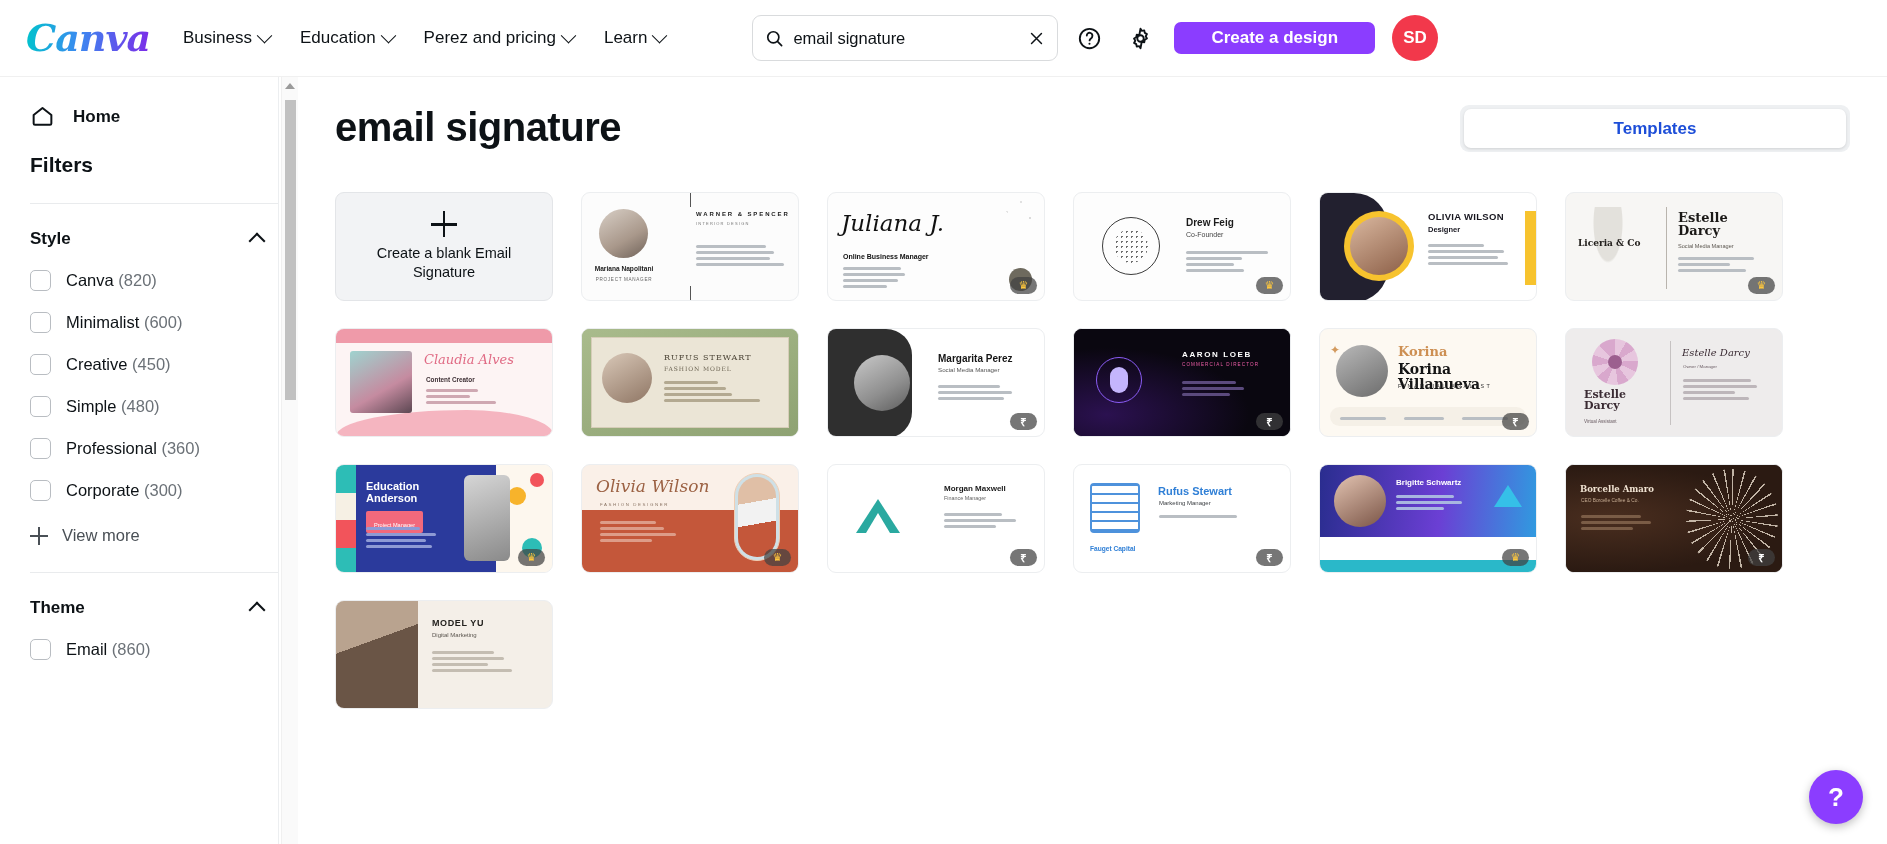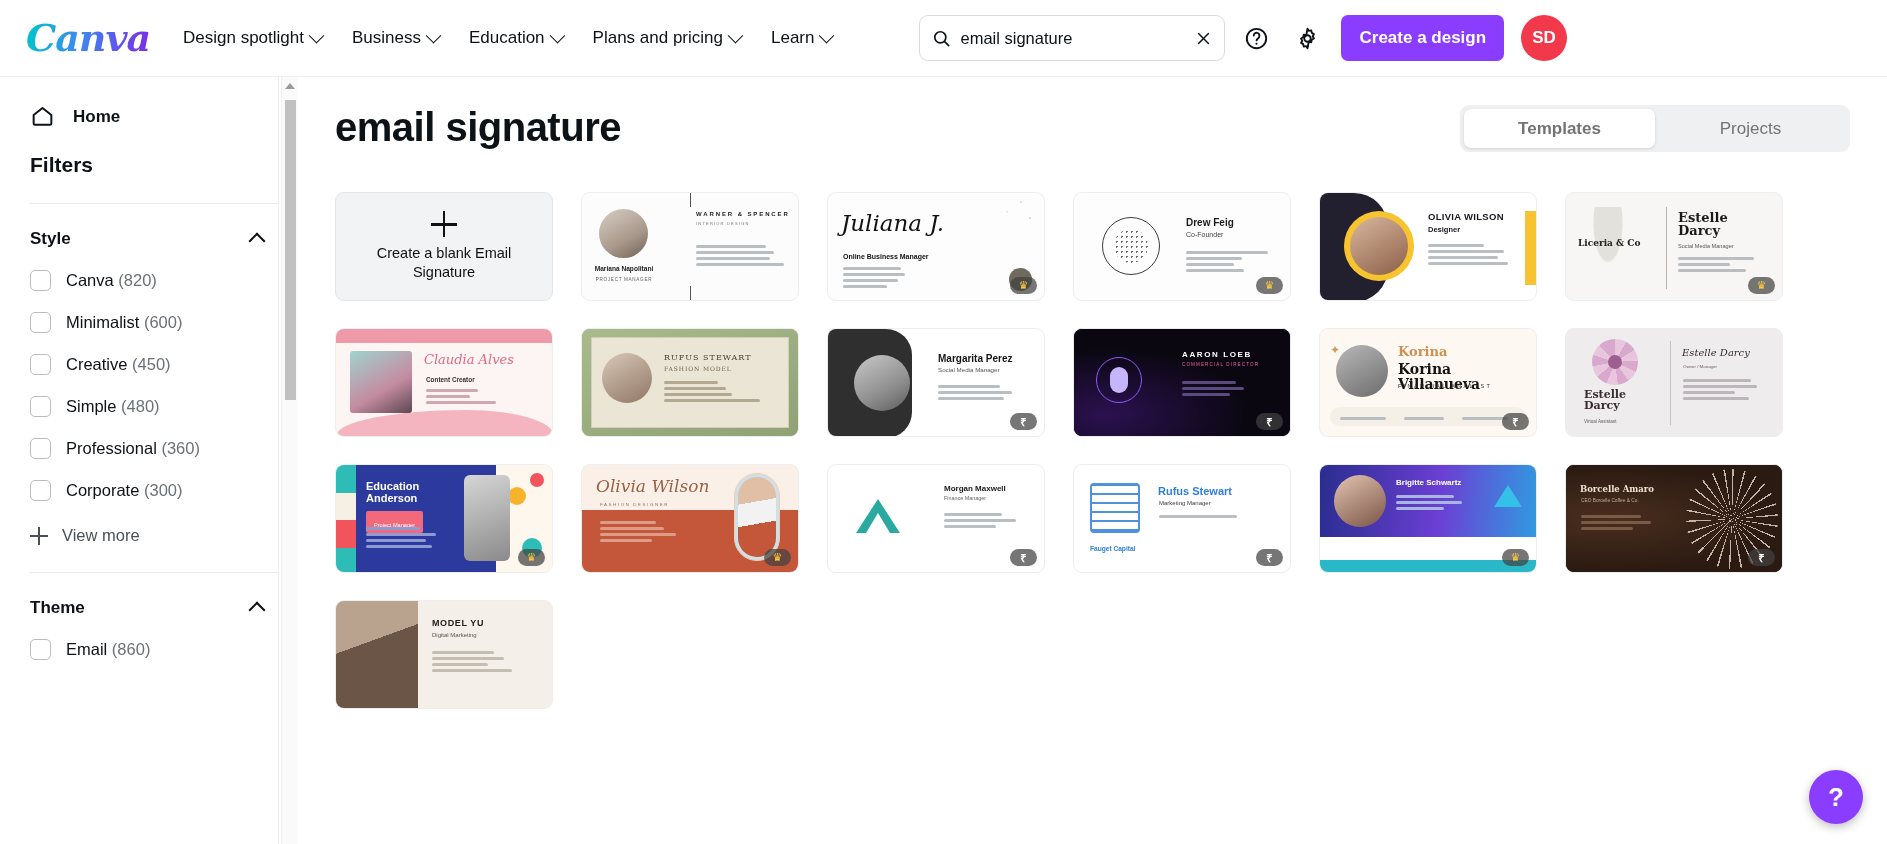--- a/index.html
+++ b/index.html
@@ -60,21 +60,21 @@
   .ico-clear { width: 17px; height: 17px; flex: none; cursor: pointer; }
 
   .hdr-icon {
     width: 40px; height: 40px; margin-left: 11px;
     display: flex; align-items: center; justify-content: center;
     border-radius: 50%; cursor: pointer; flex: none;
   }
   .hdr-icon:first-of-type { margin-left: 14px; }
 
   .btn-create {
-    margin-left: 14px; height: 46px; padding: 0 18px;
+    margin-left: 14px; height: 32px; padding: 0 37px;
     background: #8b3dff; color: #fff; border: none; border-radius: 7px;
     font-size: 17px; font-weight: 700; cursor: pointer; white-space: nowrap;
     font-family: "Liberation Sans", sans-serif;
   }
   .avatar {
     margin-left: 17px; width: 46px; height: 46px; border-radius: 50%;
     background: #f2384b; color: #fff; font-size: 17px; font-weight: 700;
     display: flex; align-items: center; justify-content: center;
     cursor: pointer; flex: none;
   }
@@ -154,21 +154,21 @@
   .page-sub {
     font-size: 17px; color: #52575c; margin: 6px 0 0 38px;
   }
   .tabs {
     position: absolute; top: 28px; right: 37px;
     display: flex; background: #eef0f2; border-radius: 9px; padding: 4px;
     width: 390px; height: 47px;
   }
   .tab {
     flex: 1; display: flex; align-items: center; justify-content: center;
-    font-size: 17px; border-radius: 7px; cursor: pointer; color: #737373;
+    font-size: 17px; border-radius: 7px; cursor: pointer; color: #1d4ed8;
   }
   .tab.active { background: #fff; font-weight: 700; box-shadow: 0 1px 3px rgba(0,0,0,.13); }
 
   
   .grid {
     position: absolute; top: 115px; left: 37px;
     width: 1524px; display: flex; flex-wrap: wrap; gap: 27px 28px;
   }
   .card {
     width: 218px; height: 109px; border-radius: 9px;
@@ -228,33 +228,29 @@
 </head>
 <body>
 
 <div class="header">
   <div class="logo">
     <span class="logo-text">Canva</span>
   </div>
 
   <nav class="nav">
     <div class="nav-item">
-      <span>Design spotlight</span>
-      <span class="chev"></span>
-    </div>
-    <div class="nav-item">
       <span>Business</span>
       <span class="chev"></span>
     </div>
     <div class="nav-item">
       <span>Education</span>
       <span class="chev"></span>
     </div>
     <div class="nav-item">
-      <span>Plans and pricing</span>
+      <span>Perez and pricing</span>
       <span class="chev"></span>
     </div>
     <div class="nav-item">
       <span>Learn</span>
       <span class="chev"></span>
     </div>
   </nav>
 
   <div class="search-wrap">
     <div class="search-box">
@@ -348,21 +344,20 @@
 <div class="sb-scroll">
   <div class="sb-arrow"></div>
   <div class="sb-thumb"></div>
 </div>
 
 <main class="main">
   <h1 class="page-title">email signature</h1>
 
   <div class="tabs">
     <div class="tab active">Templates</div>
-    <div class="tab">Projects</div>
   </div>
 
   <div class="grid">
 
     <div class="card card-blank">
       <span class="plus-big"></span>
       <span class="blank-lbl">Create a blank Email Signature</span>
     </div>
 
     <div class="card" style="background:#fcfcfc;">

